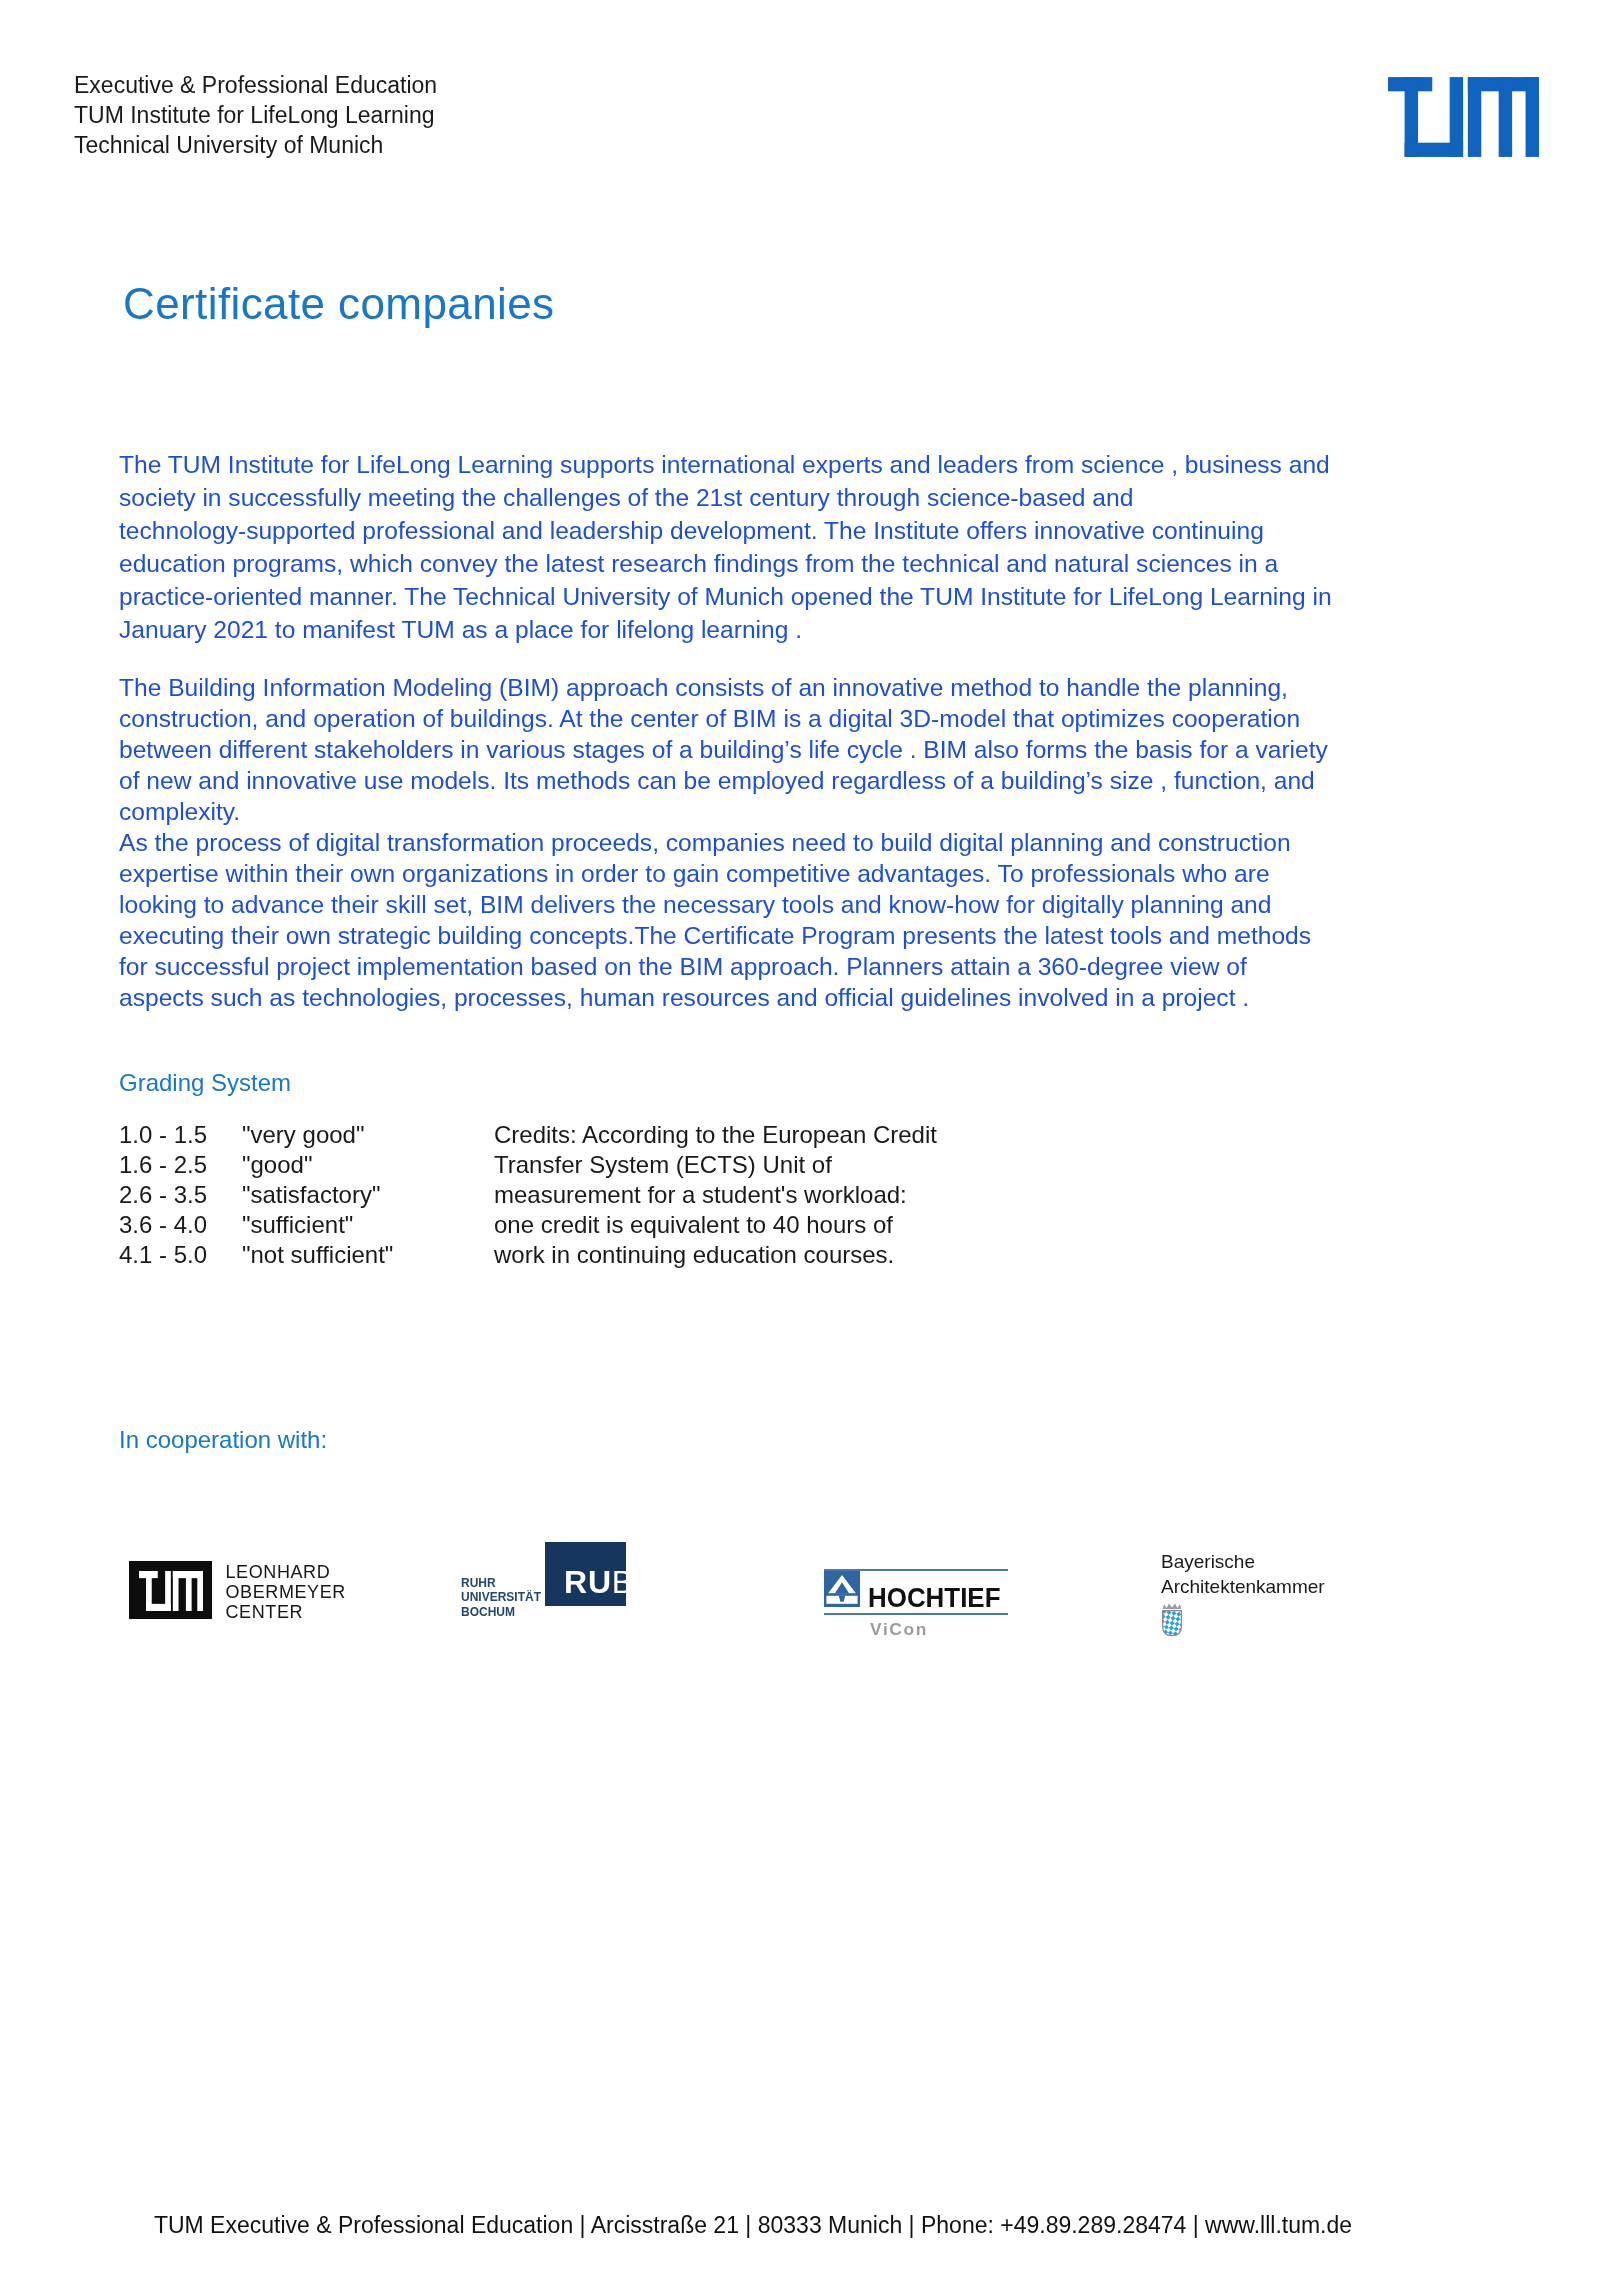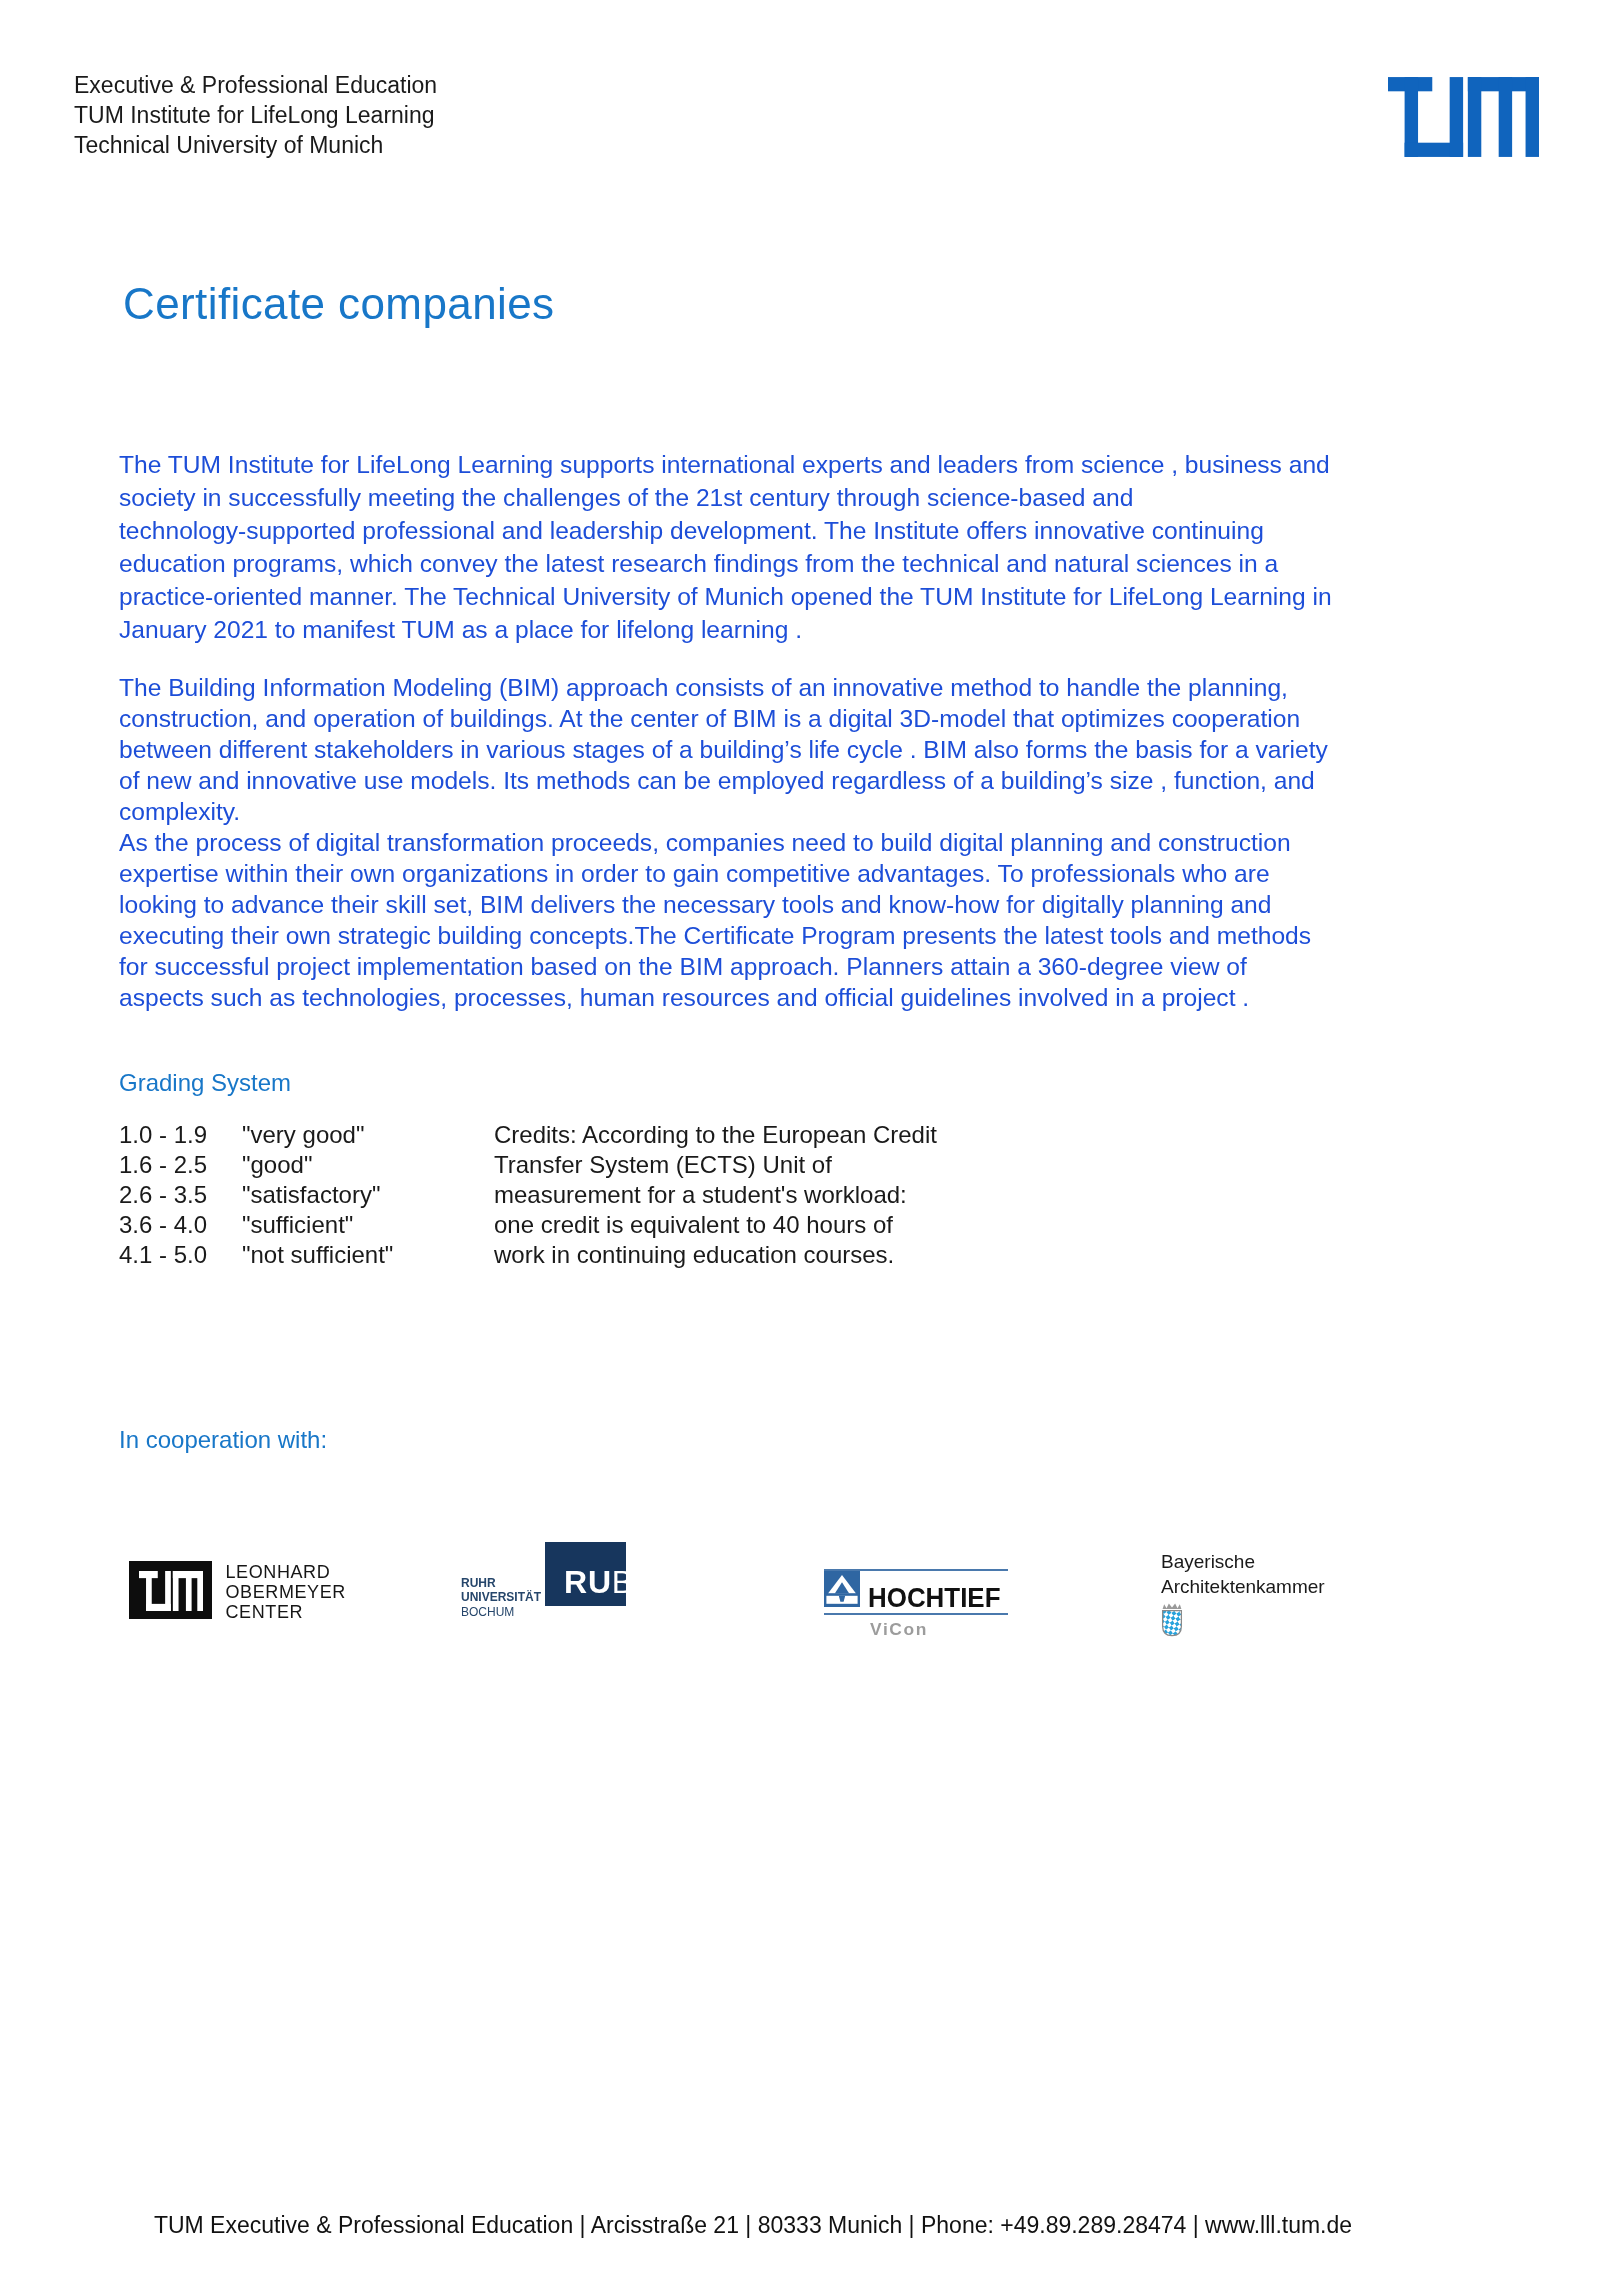--- a/index.html
+++ b/index.html
@@ -27,21 +27,21 @@
   #coop-heading{left:119px;top:1426px;font-size:24px;color:#1877c8;}
 
   
   #loc-logo{left:129px;top:1561px;display:flex;align-items:flex-start;}
   #loc-box{width:83px;height:58px;background:#0d0d0d;position:relative;}
   #loc-box svg{position:absolute;left:9.5px;top:9.5px;}
   #loc-label{margin-left:13.5px;font-size:18px;line-height:20px;letter-spacing:0.6px;color:#161616;padding-top:0.8px;}
 
   
   #rub-org{left:461px;top:1576px;font-size:12px;line-height:14.3px;color:#26466b;font-weight:bold;}
-  #rub-org .light{font-weight:normal;}
+  #rub-org .light{font-weight:bold;}
   #rub-box{left:545px;top:1542px;width:81px;height:64px;background:#17365d;}
   #rub-monogram{position:absolute;left:19px;bottom:4.8px;color:#ffffff;font-size:32px;letter-spacing:0.8px;}
   #rub-monogram .b{font-weight:normal;}
   #rub-monogram .ru{font-weight:bold;}
 
   
   #hochtief-logo{left:824px;top:1569px;width:184px;height:79px;}
   .ht-line{position:absolute;left:0;width:184px;height:2.4px;background:#4a79ad;}
   #ht-line-top{top:0;}
   #ht-line-bottom{top:44px;}
@@ -94,21 +94,21 @@
 expertise within their own organizations in order to gain competitive advantages.  To professionals who are
 looking to advance their skill set, BIM delivers the necessary tools and know-how for digitally planning and
 executing their own strategic building concepts.The Certificate Program presents the latest tools and methods
 for successful project implementation based on the BIM approach. Planners attain a 360-degree view of
 aspects such as technologies, processes,  human resources and official guidelines involved in a project .</div>
 
 <div class="abs" id="grading-heading">Grading System</div>
 
 <div class="abs" id="grading-table">
   <div class="grade-row">
-    <span class="range">1.0 - 1.9</span><span class="label">"very good"</span>
+    <span class="range">1.0 - 1.5</span><span class="label">"very good"</span>
   </div>
   <div class="grade-row">
     <span class="range">1.6 - 2.5</span><span class="label">"good"</span>
   </div>
   <div class="grade-row">
     <span class="range">2.6 - 3.5</span><span class="label">"satisfactory"</span>
   </div>
   <div class="grade-row">
     <span class="range">3.6 - 4.0</span><span class="label">"sufficient"</span>
   </div>

